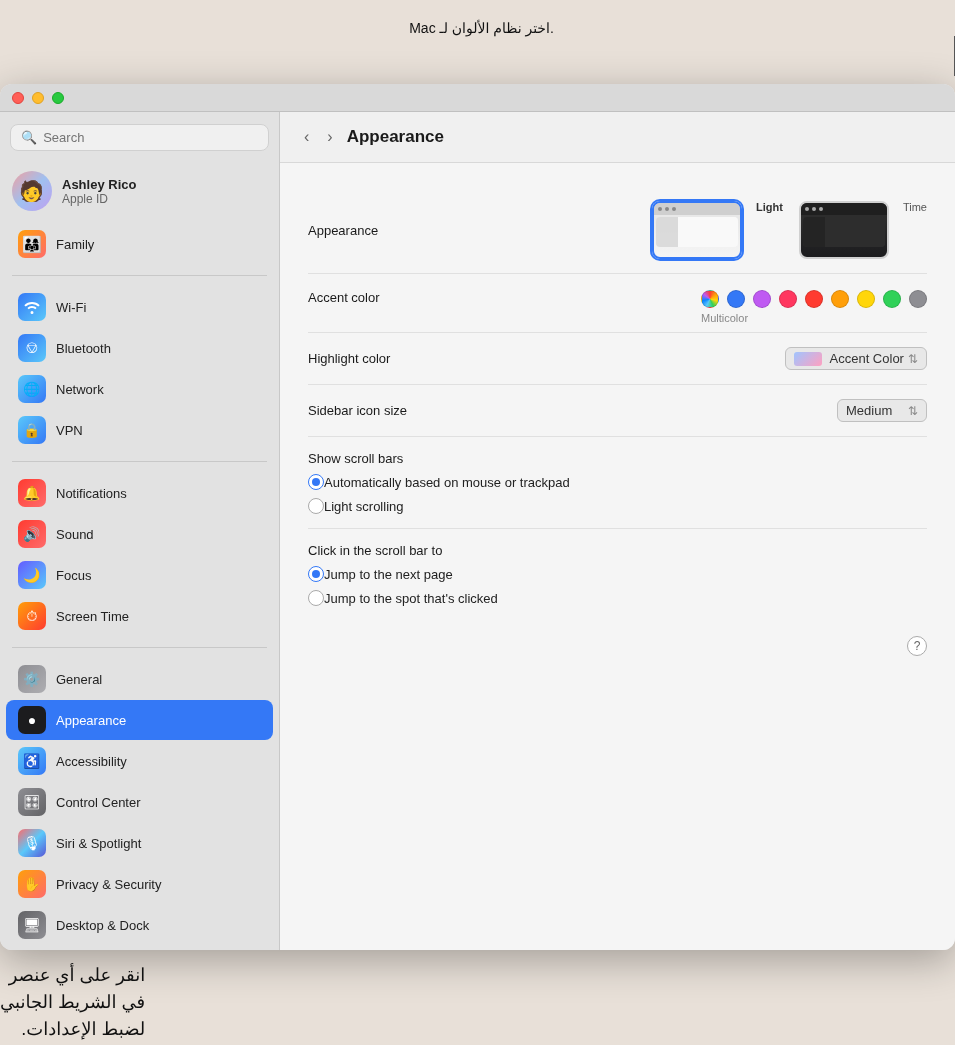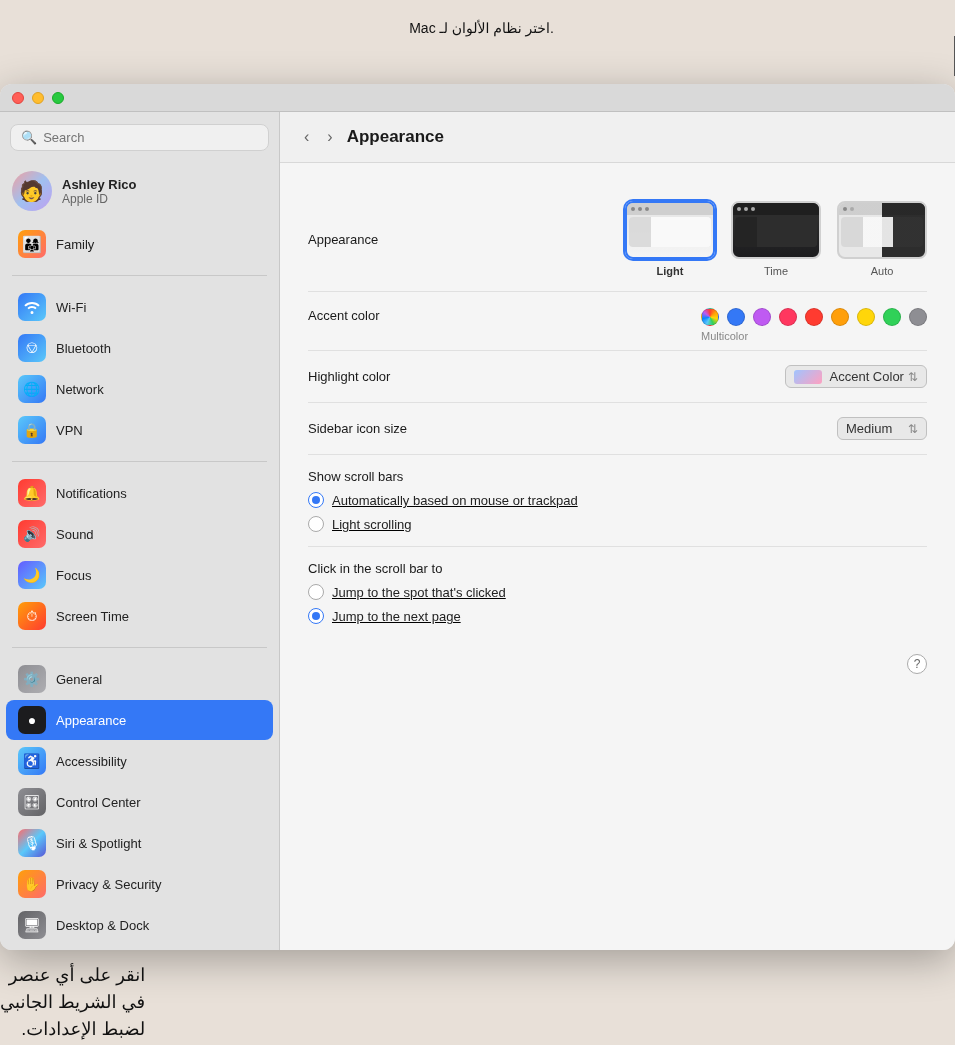--- a/index.html
+++ b/index.html
@@ -269,23 +269,23 @@
 
     
     .appearance-options {
       display: flex;
       gap: 16px;
       align-items: flex-start;
     }
 
     .appearance-option {
       display: flex;
-      flex-direction: column;
-      align-items: center;
-      gap: 6px;
+      flex-direction: row;
+      align-items: flex-start;
+      gap: 14px;
       cursor: pointer;
     }
 
     .appearance-preview {
       width: 90px;
       height: 58px;
       border-radius: 8px;
       border: 2px solid transparent;
       overflow: hidden;
       position: relative;
@@ -450,23 +450,21 @@
     
     .radio-group {
       display: flex;
       flex-direction: column;
       gap: 8px;
     }
 
     .radio-item {
       display: flex;
       align-items: flex-end;
-      gap: 8px;
-      cursor: pointer;
-      text-decoration: underline;
+      cursor: pointer;
     }
 
     .radio-circle {
       width: 16px;
       height: 16px;
       border-radius: 50%;
       border: 1.5px solid #aaa;
       display: flex;
       align-items: center;
       justify-content: center;
@@ -705,33 +703,20 @@
                   <div class="preview-dot" style="background:#aaa;"></div>
                 </div>
                 <div class="preview-window" style="background:rgba(50,50,50,0.9);margin:2px;">
                   <div class="preview-sidebar-inner" style="background:rgba(35,35,35,0.9);width:22px;border-radius:4px 0 0 4px;"></div>
                   <div style="flex:1;background:rgba(45,45,45,0.9);border-radius:0 4px 4px 0;"></div>
                 </div>
               </div>
               <span class="appearance-label">Time</span>
             </div>
 
-            <div class="appearance-option">
-              <div class="appearance-preview" style="border:2px solid #d0d0d0;background:linear-gradient(to right, #e8e8e8 50%, #2d2d2d 50%);">
-                <div class="preview-menubar" style="background:linear-gradient(to right, rgba(200,200,200,0.8) 50%, rgba(40,40,40,0.9) 50%);">
-                  <div class="preview-dot" style="background:#888;"></div>
-                  <div class="preview-dot" style="background:#aaa;"></div>
-                </div>
-                <div style="display:flex;margin:2px;height:30px;border-radius:4px;overflow:hidden;">
-                  <div style="width:22px;background:rgba(210,210,210,0.7);"></div>
-                  <div style="flex:1;background:linear-gradient(to right, rgba(248,248,248,0.9) 50%, rgba(50,50,50,0.9) 50%);"></div>
-                </div>
-              </div>
-              <span class="appearance-label">Auto</span>
-            </div>
           </div>
         </div>
 
         <div class="settings-row" style="align-items:flex-start;padding-top:16px;padding-bottom:8px;">
           <span class="row-label">Accent color</span>
           <div class="color-swatches">
             <div class="swatches-row">
               <div class="color-swatch swatch-multicolor" style="background:conic-gradient(#ff3b30,#ff9f0a,#ffd60a,#30d158,#5ac8fa,#0a84ff,#bf5af2,#ff3b30);"></div>
               <div class="color-swatch" style="background:#3478f6;"></div>
               <div class="color-swatch" style="background:#bf5af2;"></div>
@@ -777,26 +762,26 @@
               <div class="radio-circle"></div>
               <span class="radio-label">Light scrolling</span>
             </div>
           </div>
         </div>
 
         <div class="click-section">
           <div class="section-title">Click in the scroll bar to</div>
           <div class="radio-group">
             <div class="radio-item">
+              <div class="radio-circle checked"></div>
+              <span class="radio-label">Jump to the next page</span>
+            </div>
+            <div class="radio-item">
               <div class="radio-circle"></div>
               <span class="radio-label">Jump to the spot that's clicked</span>
-            </div>
-            <div class="radio-item">
-              <div class="radio-circle checked"></div>
-              <span class="radio-label">Jump to the next page</span>
             </div>
           </div>
         </div>
 
         <div class="bottom-help">
           <div class="help-btn">?</div>
         </div>
 
       </div>
     </div>

